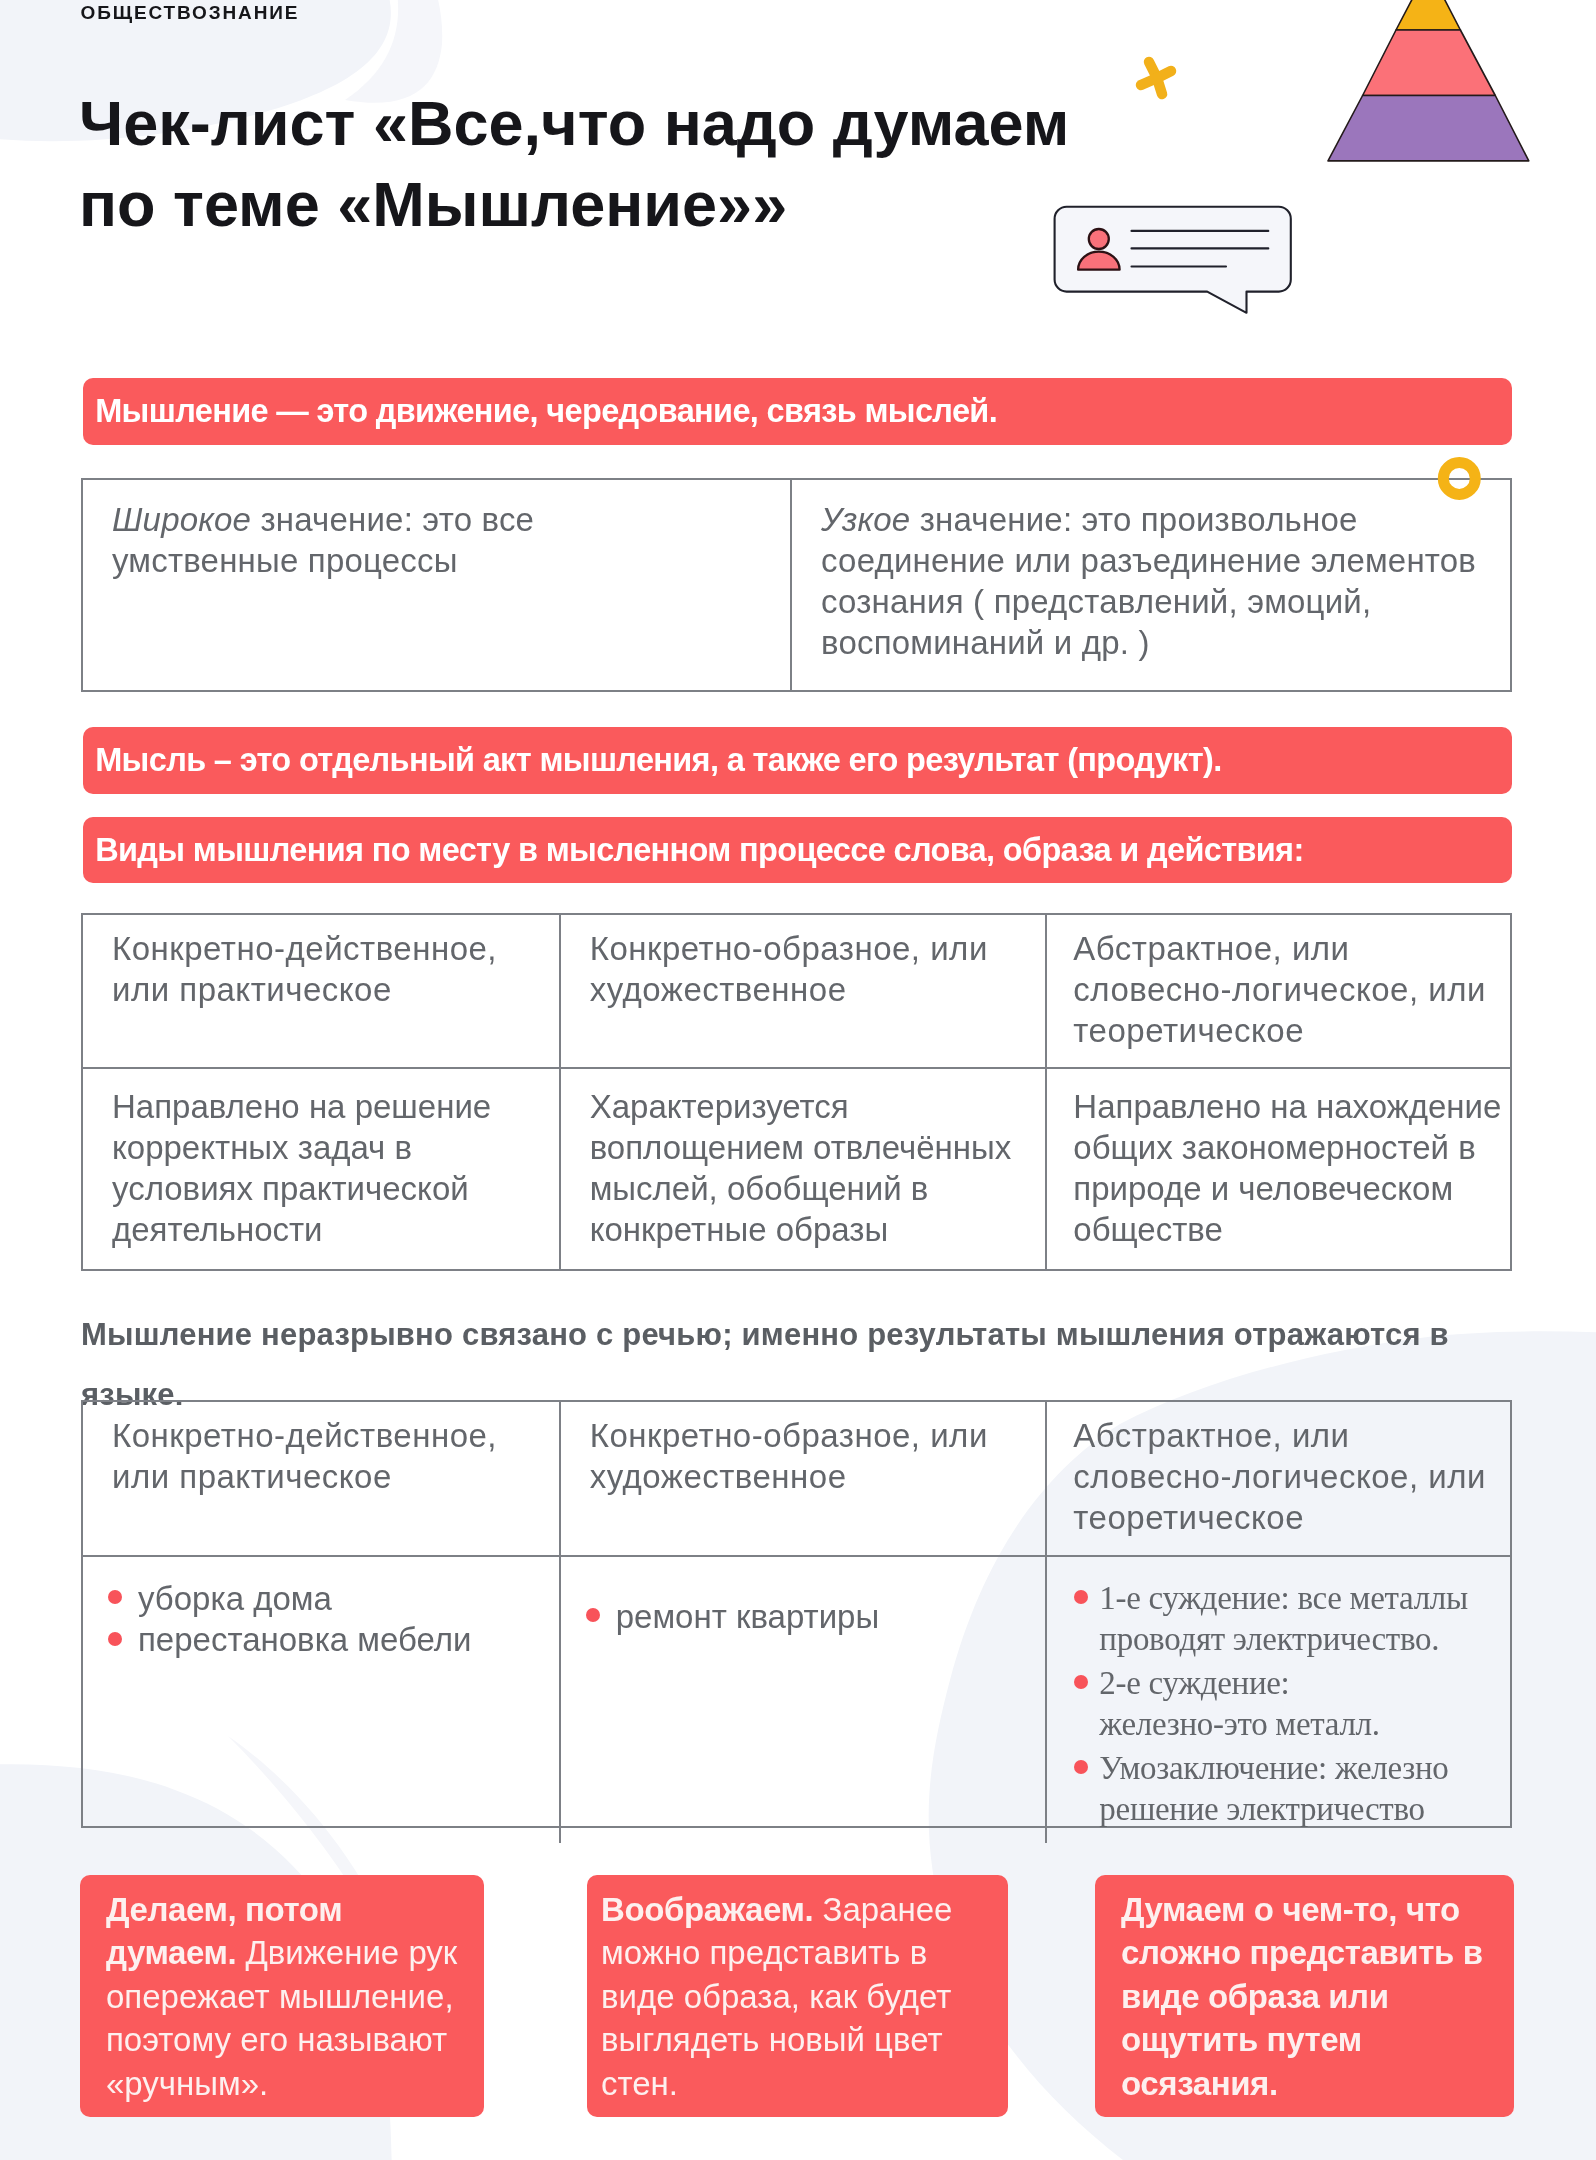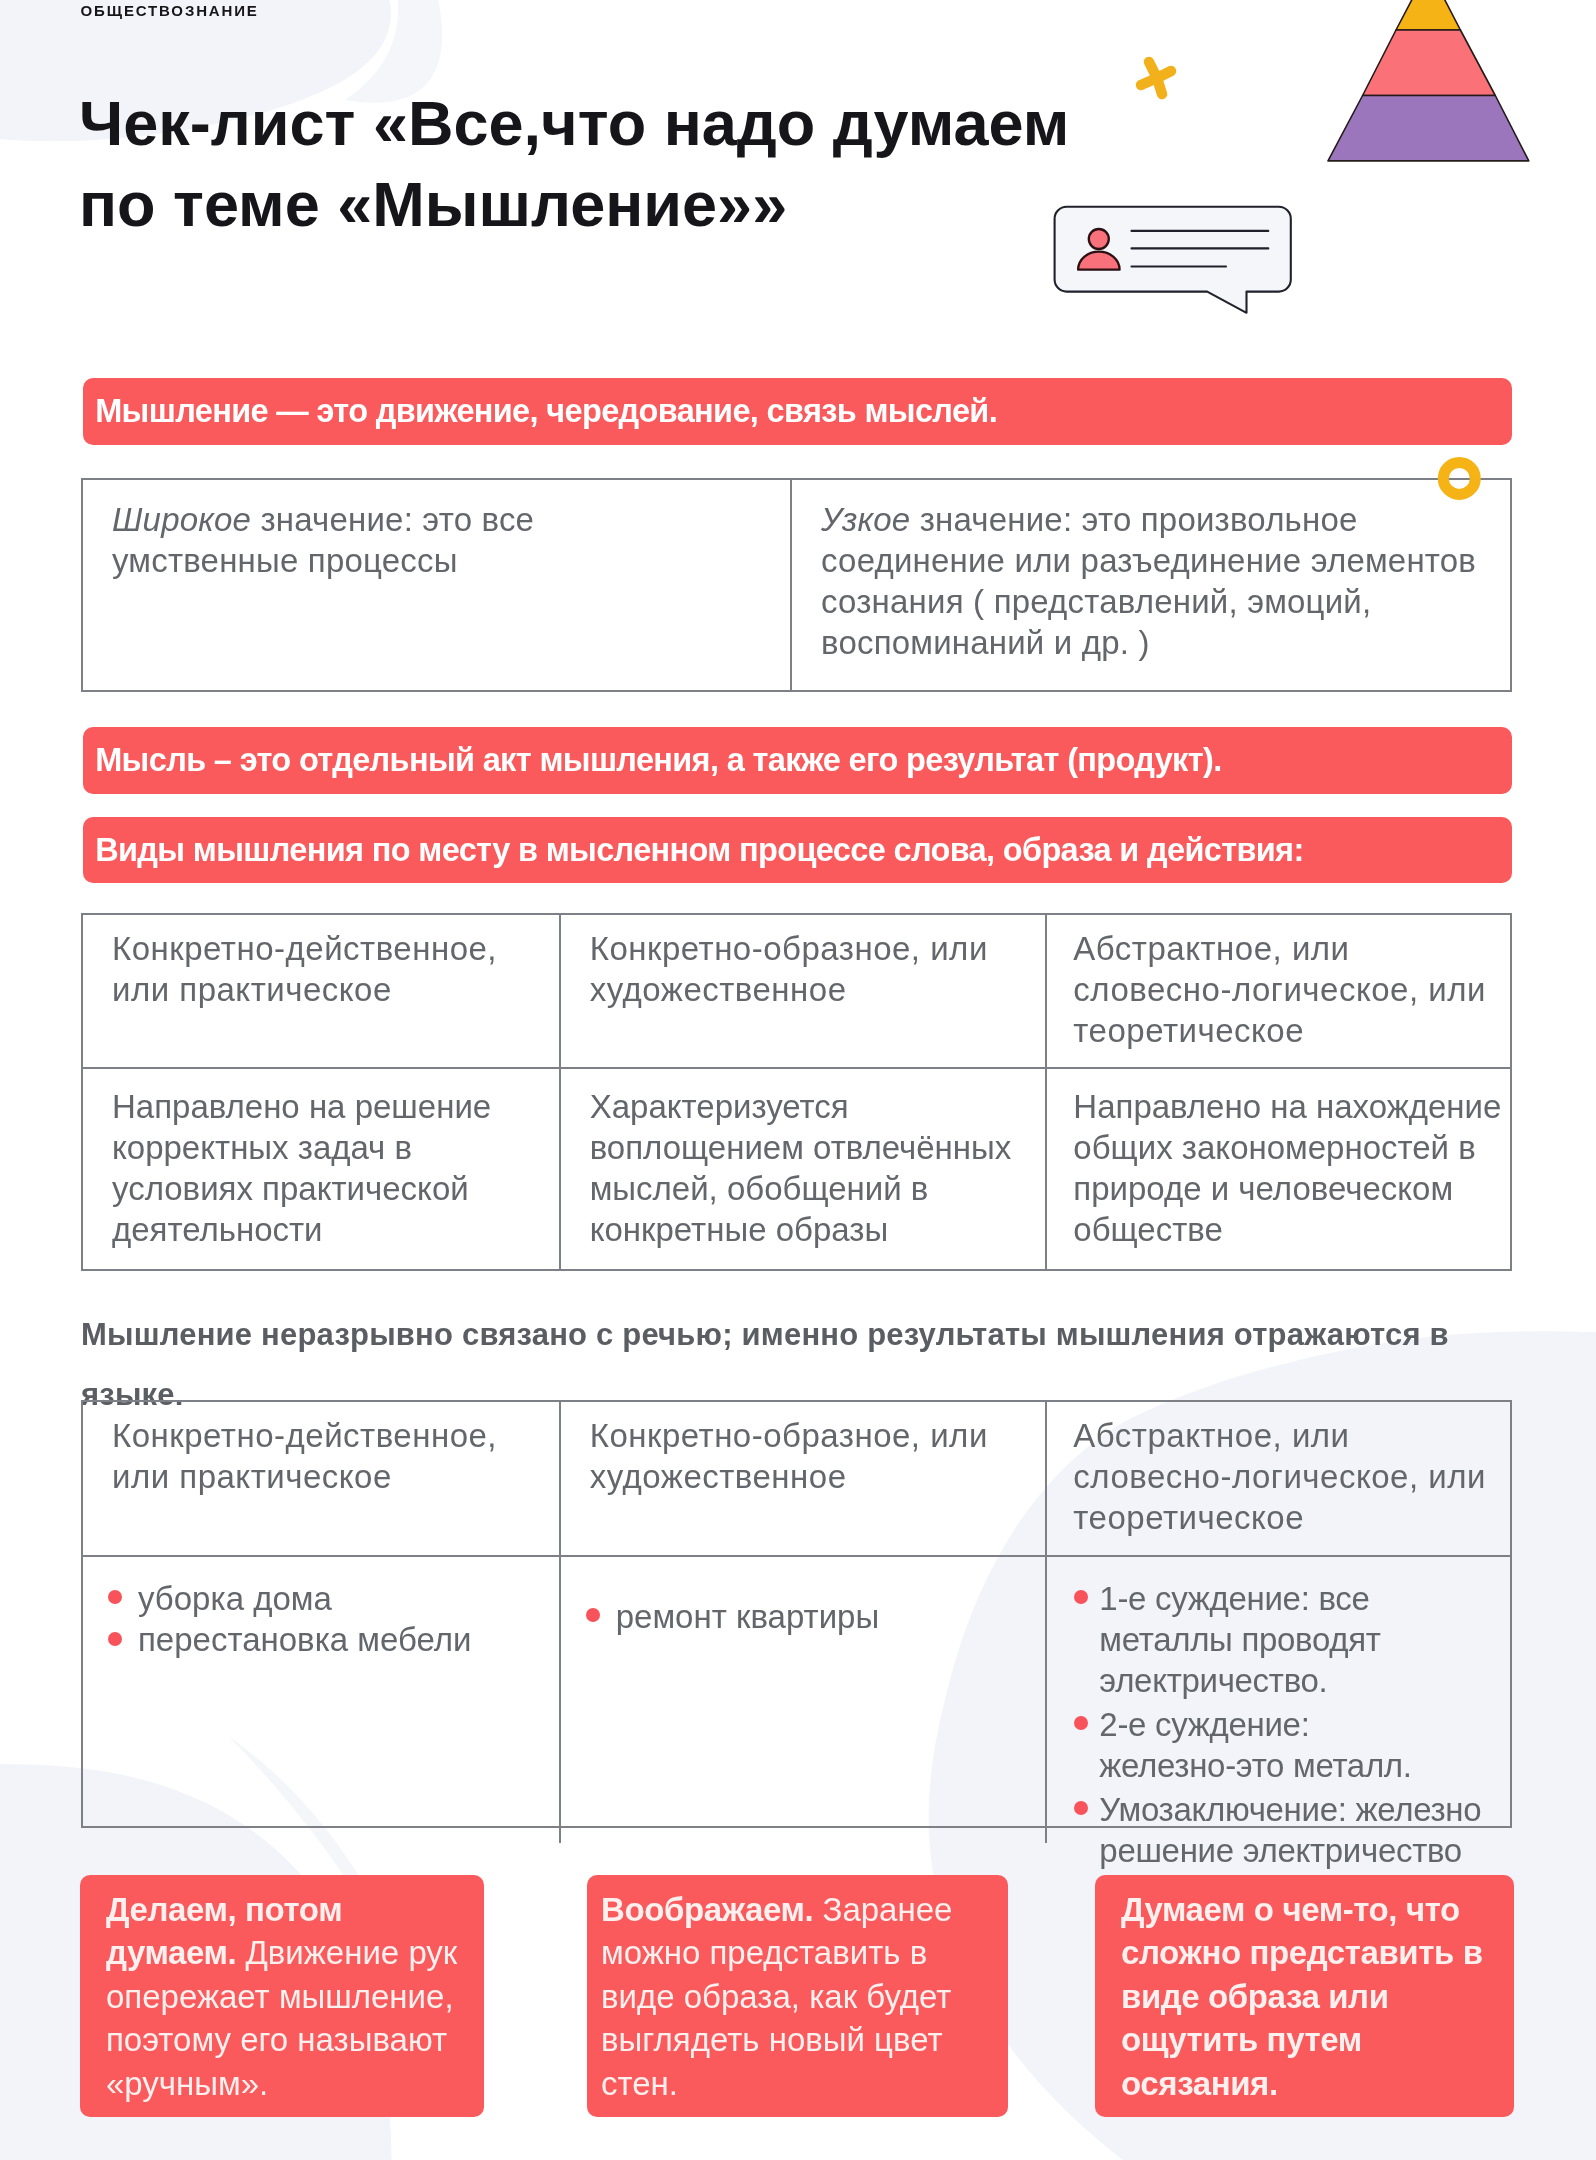--- a/index.html
+++ b/index.html
@@ -11,21 +11,21 @@
     overflow:hidden;
     position:relative;
   }
   #page { position:absolute; left:0; top:0; width:1596px; height:2160px; }
   .bgsvg { position:absolute; left:0; top:0; width:1596px; height:2160px; z-index:0; }
   .content { position:absolute; left:0; top:0; width:1596px; height:2160px; z-index:2; }
   .oversvg { position:absolute; left:0; top:0; width:1596px; height:2160px; z-index:3; pointer-events:none; }
 
   .kicker {
     position:absolute; left:80.6px; top:2px;
-    font-size:15px; font-weight:bold; letter-spacing:1.85px;
+    font-size:19px; font-weight:bold; letter-spacing:1.85px;
     color:#16161a;
   }
   .title {
     position:absolute; left:79px; top:83px;
     font-size:63px; font-weight:bold; line-height:81px;
     color:#16161a;
     white-space:pre-line;
   }
 
   
@@ -60,21 +60,21 @@
   }
   .tbl .trow { display:flex; box-sizing:border-box; }
   .tbl .trow + .trow { border-top:2px solid #7d8086; }
   .tbl .cell {
     box-sizing:border-box;
     font-size:33px; line-height:41px; color:#63666b;
     letter-spacing:0px;
     padding:12.5px 20px 10px 29px;
   }
   .tbl .cell.c3 { padding-right:8px; padding-left:26px; }
-  #tbl3 .trow:nth-child(2) .cell.c3 { padding-right:0px; letter-spacing:-0.3px; }
+  #tbl3 .trow:nth-child(2) .cell.c3 { padding-right:0px; letter-spacing:-0.3px;font-family:Liberation Serif, serif; }
   #tbl3 .trow:nth-child(2) .cell.c3 ul.bul li:before { left:0.5px; }
   #tbl2 .trow:nth-child(1) .cell, #tbl3 .trow:nth-child(1) .cell { letter-spacing:0.5px; }
   #tbl1 .cell { padding-top:18.7px; letter-spacing:0.2px; }
   .tw { }
   #tbl1 .trow { height:211px; }
   #tbl2 .trow:nth-child(1) { height:152px; }
   #tbl2 .trow:nth-child(2) { height:204px; }
   #tbl2 .trow:nth-child(2) .cell { padding-top:17px; }
   #tbl3 .trow:nth-child(1) { height:153px; }
   #tbl3 .trow:nth-child(2) { height:288px; }

